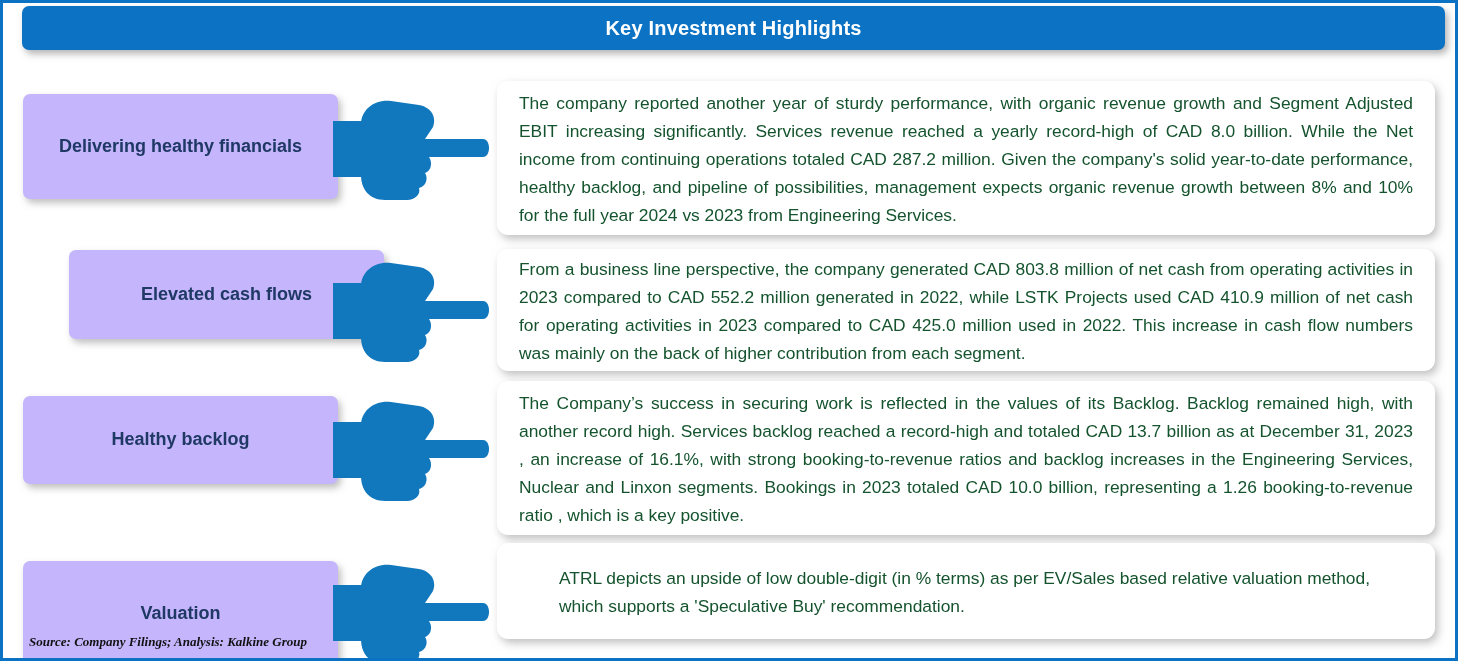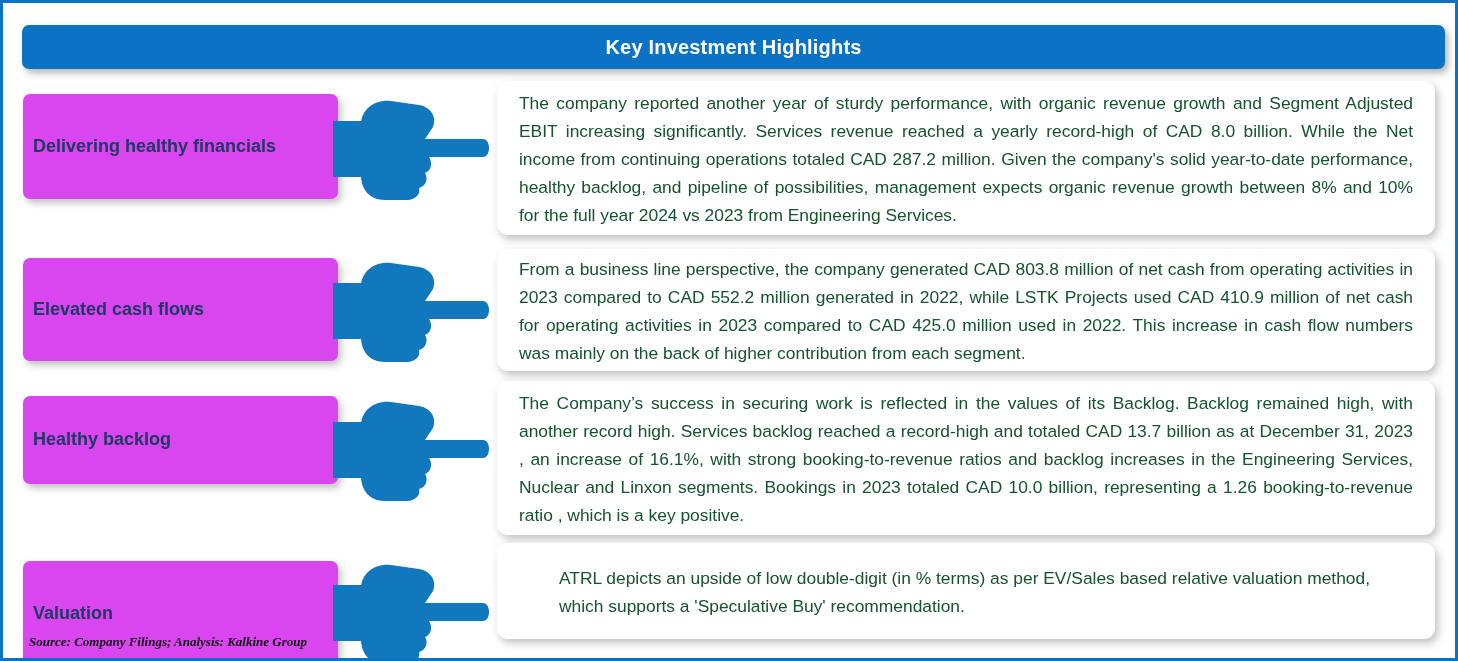--- a/index.html
+++ b/index.html
@@ -19,21 +19,21 @@
     box-sizing: border-box;
     background: #ffffff;
     border: 3px solid #0b72c4;
     overflow: hidden;
   }
 
   
   .header-bar {
     position: absolute;
     left: 19px;
-    top: 22px;
+    top: 3px;
     width: 1423px;
     height: 44px;
     background: #0b72c4;
     border-radius: 7px;
     box-shadow: 3px 4px 7px rgba(120,120,120,0.55);
     display: flex;
     align-items: center;
     justify-content: center;
   }
   .header-title {
@@ -55,25 +55,26 @@
     position: absolute;
     left: 0;
     width: 1458px;
   }
 
   
   .chip {
     position: absolute;
     left: 20px;
     width: 315px;
-    background: #d946ef;
+    background: #c4b5fd;
     border-radius: 7px;
     box-shadow: 3px 4px 7px rgba(130,130,130,0.5);
     display: flex;
     align-items: center;
+    justify-content: center;
     box-sizing: border-box;
     padding: 4px 10px;
   }
   .chip-label {
     color: #1F3864;
     font-size: 18px;
     font-weight: bold;
     text-align: center;
     line-height: 1.2;
   }
@@ -152,21 +153,21 @@
                      C36 105, 28 94, 28 80 Z"></path>
           </g>
         </svg>
       </div>
       <div class="card" style="top:6px;height:154px;">
         <p class="card-text">The company reported another year of sturdy performance, with organic revenue growth and Segment Adjusted EBIT increasing significantly. Services revenue reached a yearly record-high of CAD 8.0 billion. While the Net income from continuing operations totaled CAD 287.2 million. Given the company's solid year-to-date performance, healthy backlog, and pipeline of possibilities, management expects organic revenue growth between 8% and 10% for the full year 2024 vs 2023 from Engineering Services.</p>
       </div>
     </div>
 
     <div class="row" style="top:166px;height:141px;">
-      <div class="chip" style="top:17px;height:103px;">
+      <div class="chip" style="top:9px;height:89px;margin-left:46px;">
         <span class="chip-label">Elevated cash flows</span>
       </div>
       <div class="hand" style="top:16px;">
         <svg viewBox="0 0 150 108" xmlns="http://www.w3.org/2000/svg" aria-hidden="true">
           <g fill="#1278BE">
             <path d="M0 26 h30 v56 H0 z"></path>
             <path d="M28 30 C28 14, 42 4, 58 6 L86 10 C98 12, 104 22, 100 32
                      L92 44 L150 44 C158 44, 158 62, 150 62 L96 62
                      C100 68, 98 76, 92 78 C96 84, 92 92, 86 93
                      C88 99, 82 105, 74 105 L52 105

